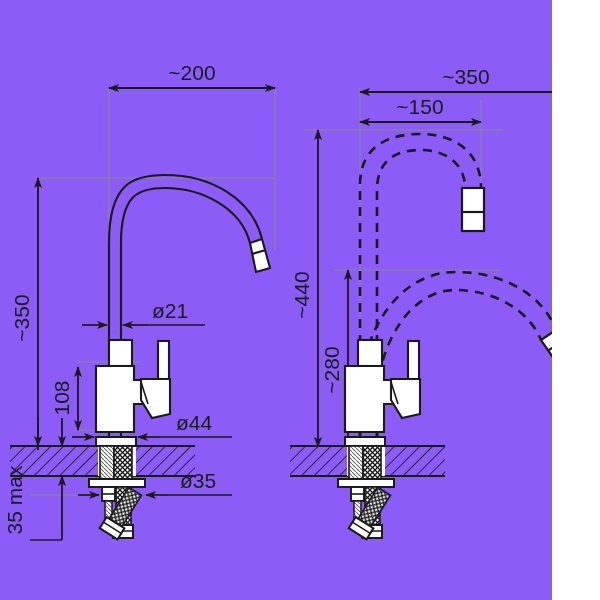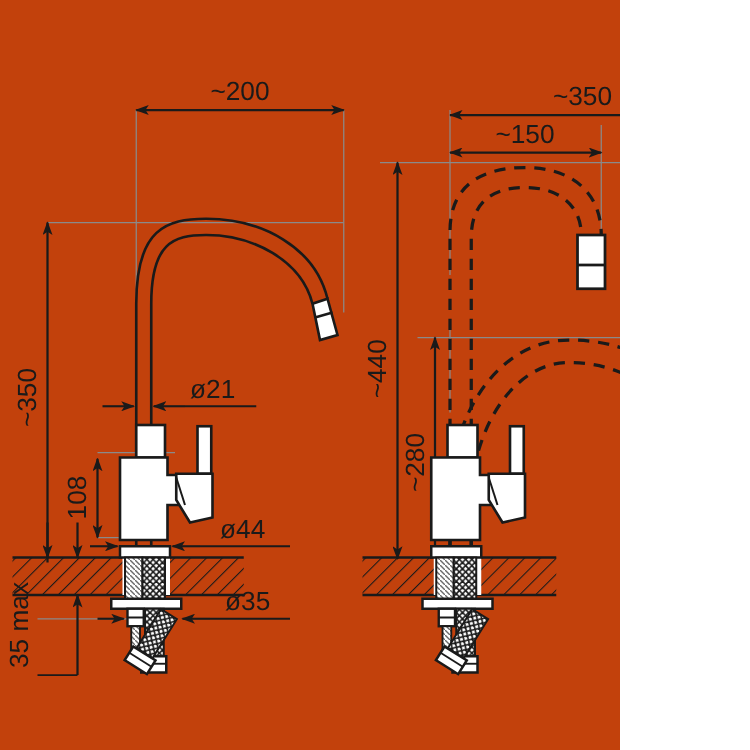--- a/index.html
+++ b/index.html
@@ -5,23 +5,23 @@
   html, body {
     margin: 0;
     padding: 0;
     background: #ffffff;
   }
   body {
     font-family: "Liberation Sans", sans-serif;
   }
   #sheet {
     position: relative;
-    width: 496px;
+    width: 552px;
     height: 600px;
-    background: #c2410c;
+    background: #8b5cf6;
     overflow: hidden;
   }
   #sheet svg {
     display: block;
   }
   .dimtext {
     font-family: "Liberation Sans", sans-serif;
     font-size: 21px;
     fill: #1a1a1a;
   }

